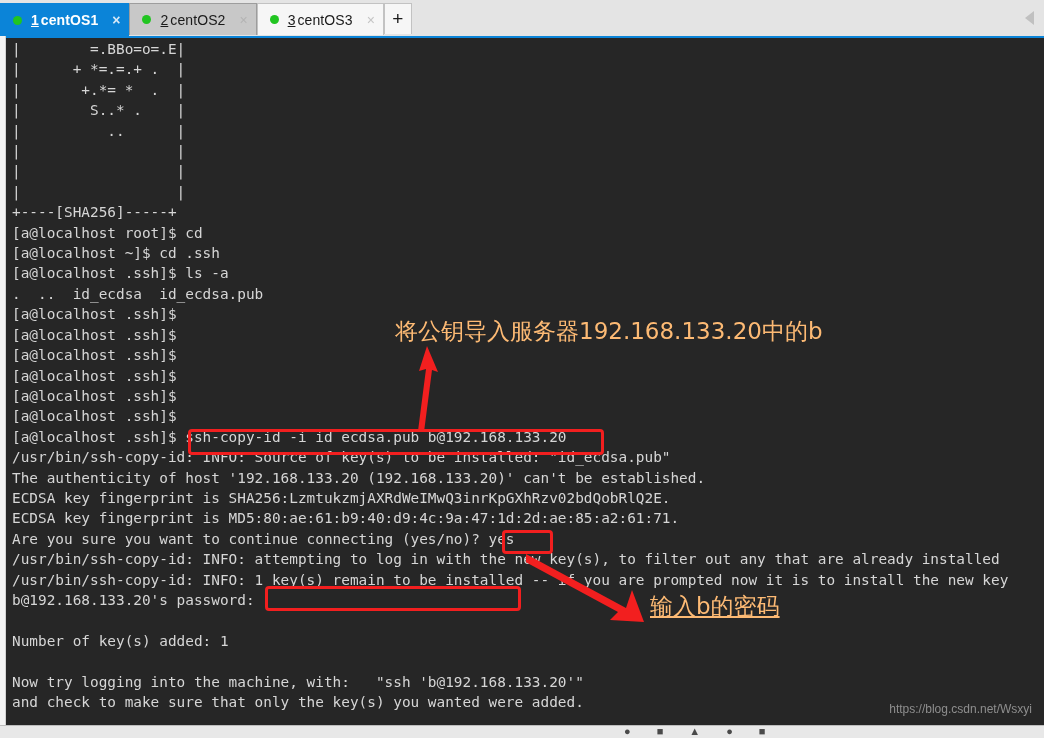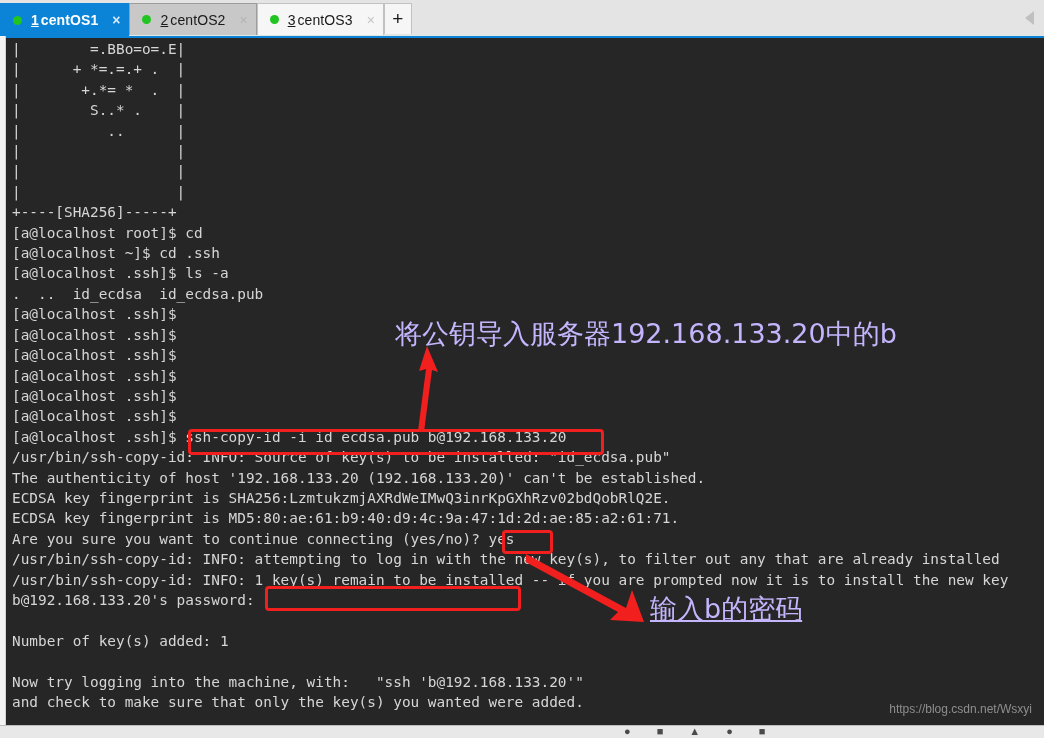--- a/index.html
+++ b/index.html
@@ -156,22 +156,22 @@
   
   .anno-box {
     position: absolute;
     border: 3px solid #f21f1f;
     border-radius: 4px;
     box-sizing: border-box;
     pointer-events: none;
   }
   .anno-text {
     position: absolute;
-    color: #c4b5fd;
-    font-size: 27px;
+    color: #fdba74;
+    font-size: 23px;
     font-family: "DejaVu Sans", sans-serif;
     white-space: nowrap;
   }
   .anno-arrow { position: absolute; }
 
   .watermark {
     position: absolute;
     right: 12px;
     bottom: 10px;
     color: #8e8e8e;

